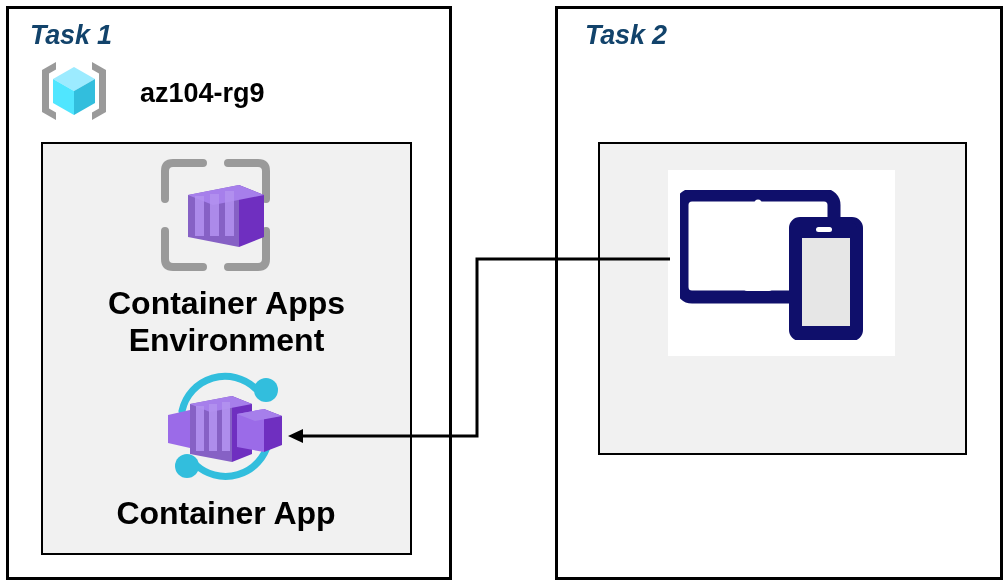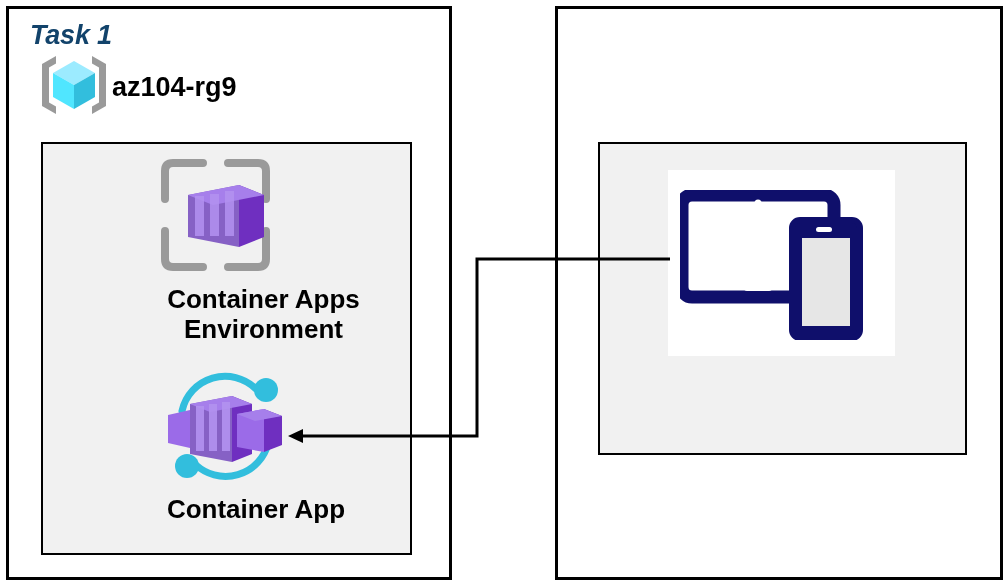--- a/index.html
+++ b/index.html
@@ -47,24 +47,24 @@
     border: 2px solid #000000;
     box-sizing: border-box;
   }
   #cae-box  { left: 41px;  top: 142px; width: 371px; height: 413px; }
   #test-box { left: 598px; top: 142px; width: 369px; height: 313px; }
 
   
   #rg-header {
     position: absolute;
     left: 36px;
-    top: 52px;
+    top: 58px;
     display: flex;
     align-items: center;
-    gap: 0;
+    gap: 28px;
   }
   #rg-name {
     font-size: 27px;
     font-weight: bold;
     color: #000000;
     white-space: nowrap;
   }
 
   
   .icon-block { position: absolute; }
@@ -76,30 +76,29 @@
     top: 170px;
     width: 227px;
     height: 186px;
     background: #ffffff;
   }
   #devices-icon-wrap { position: absolute; left: 680px; top: 190px; }
 
   
   .caption {
     position: absolute;
-    font-size: 26px;
+    font-size: 32px;
     font-weight: bold;
     color: #000000;
     text-align: center;
     line-height: 1.15;
     white-space: pre-line;
-    padding-left: 37px;
   }
   #cae-caption  { left: 41px;  top: 285px; width: 371px; }
-  #capp-caption { left: 34px;  top: 495px; width: 370px; }
+  #capp-caption { left: 41px;  top: 495px; width: 370px; }
   #test-caption { left: 598px; top: 368px; width: 369px; }
 
   
   #connector {
     position: absolute;
     left: 0;
     top: 0;
     width: 1006px;
     height: 584px;
     pointer-events: none;
@@ -191,20 +190,21 @@
         <path d="M77 42 L104 37 L104 80 L77 75 Z" fill="#9B6BE8"></path>
         <path d="M104 37 L122 44 L122 73 L104 80 Z" fill="#6F2FC0"></path>
         <path d="M77 42 L104 37 L122 44 L95 49 Z" fill="#A67FEB"></path>
       </g>
     </svg>
   </div>
 
   <div id="capp-caption" class="caption">Container App</div>
 
   <div id="task2-panel" class="task-panel"></div>
+  <div id="task2-title" class="task-title">Task 2</div>
 
   <div id="test-box" class="group-box"></div>
   <div id="devices-tile"></div>
 
   <div id="devices-icon-wrap">
     <svg width="206" height="150" viewBox="0 0 206 150" aria-hidden="true">
 
       <rect x="2" y="5" width="152" height="102" rx="10" ry="10" fill="none" stroke="#0F0F6B" stroke-width="13"></rect>
       <circle cx="78" cy="13" r="3.5" fill="#ffffff"></circle>
       <rect x="64" y="95" width="28" height="6" rx="3" fill="#ffffff"></rect>

